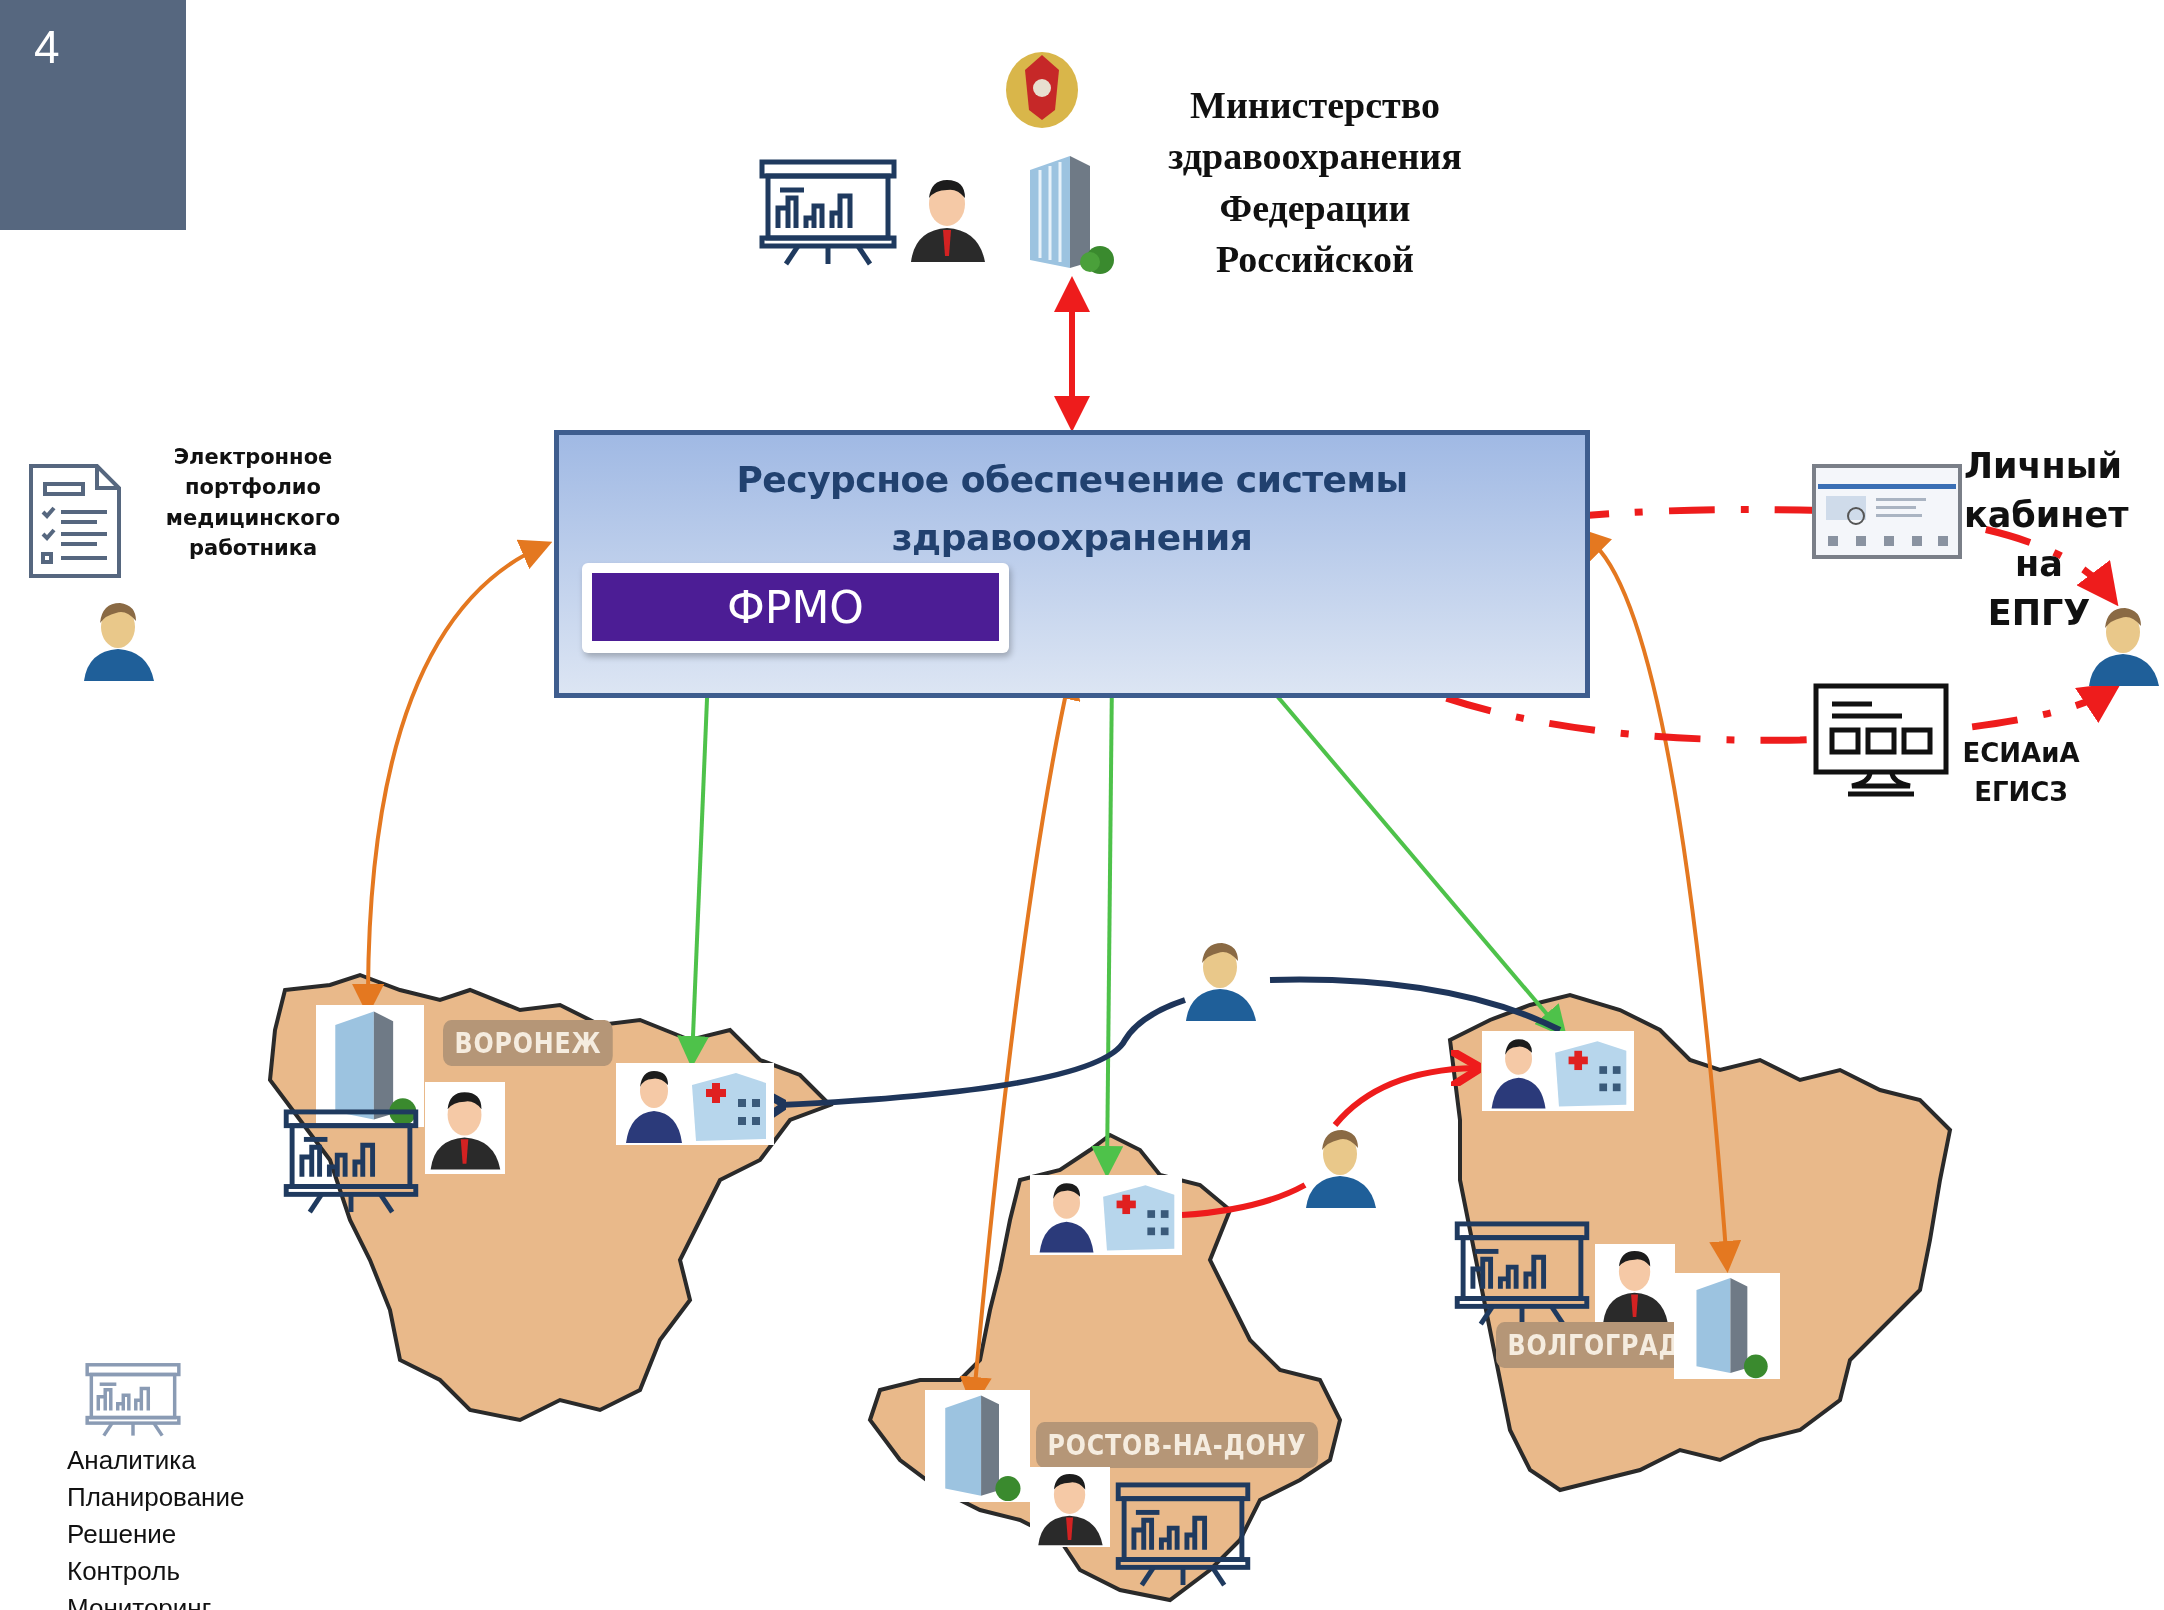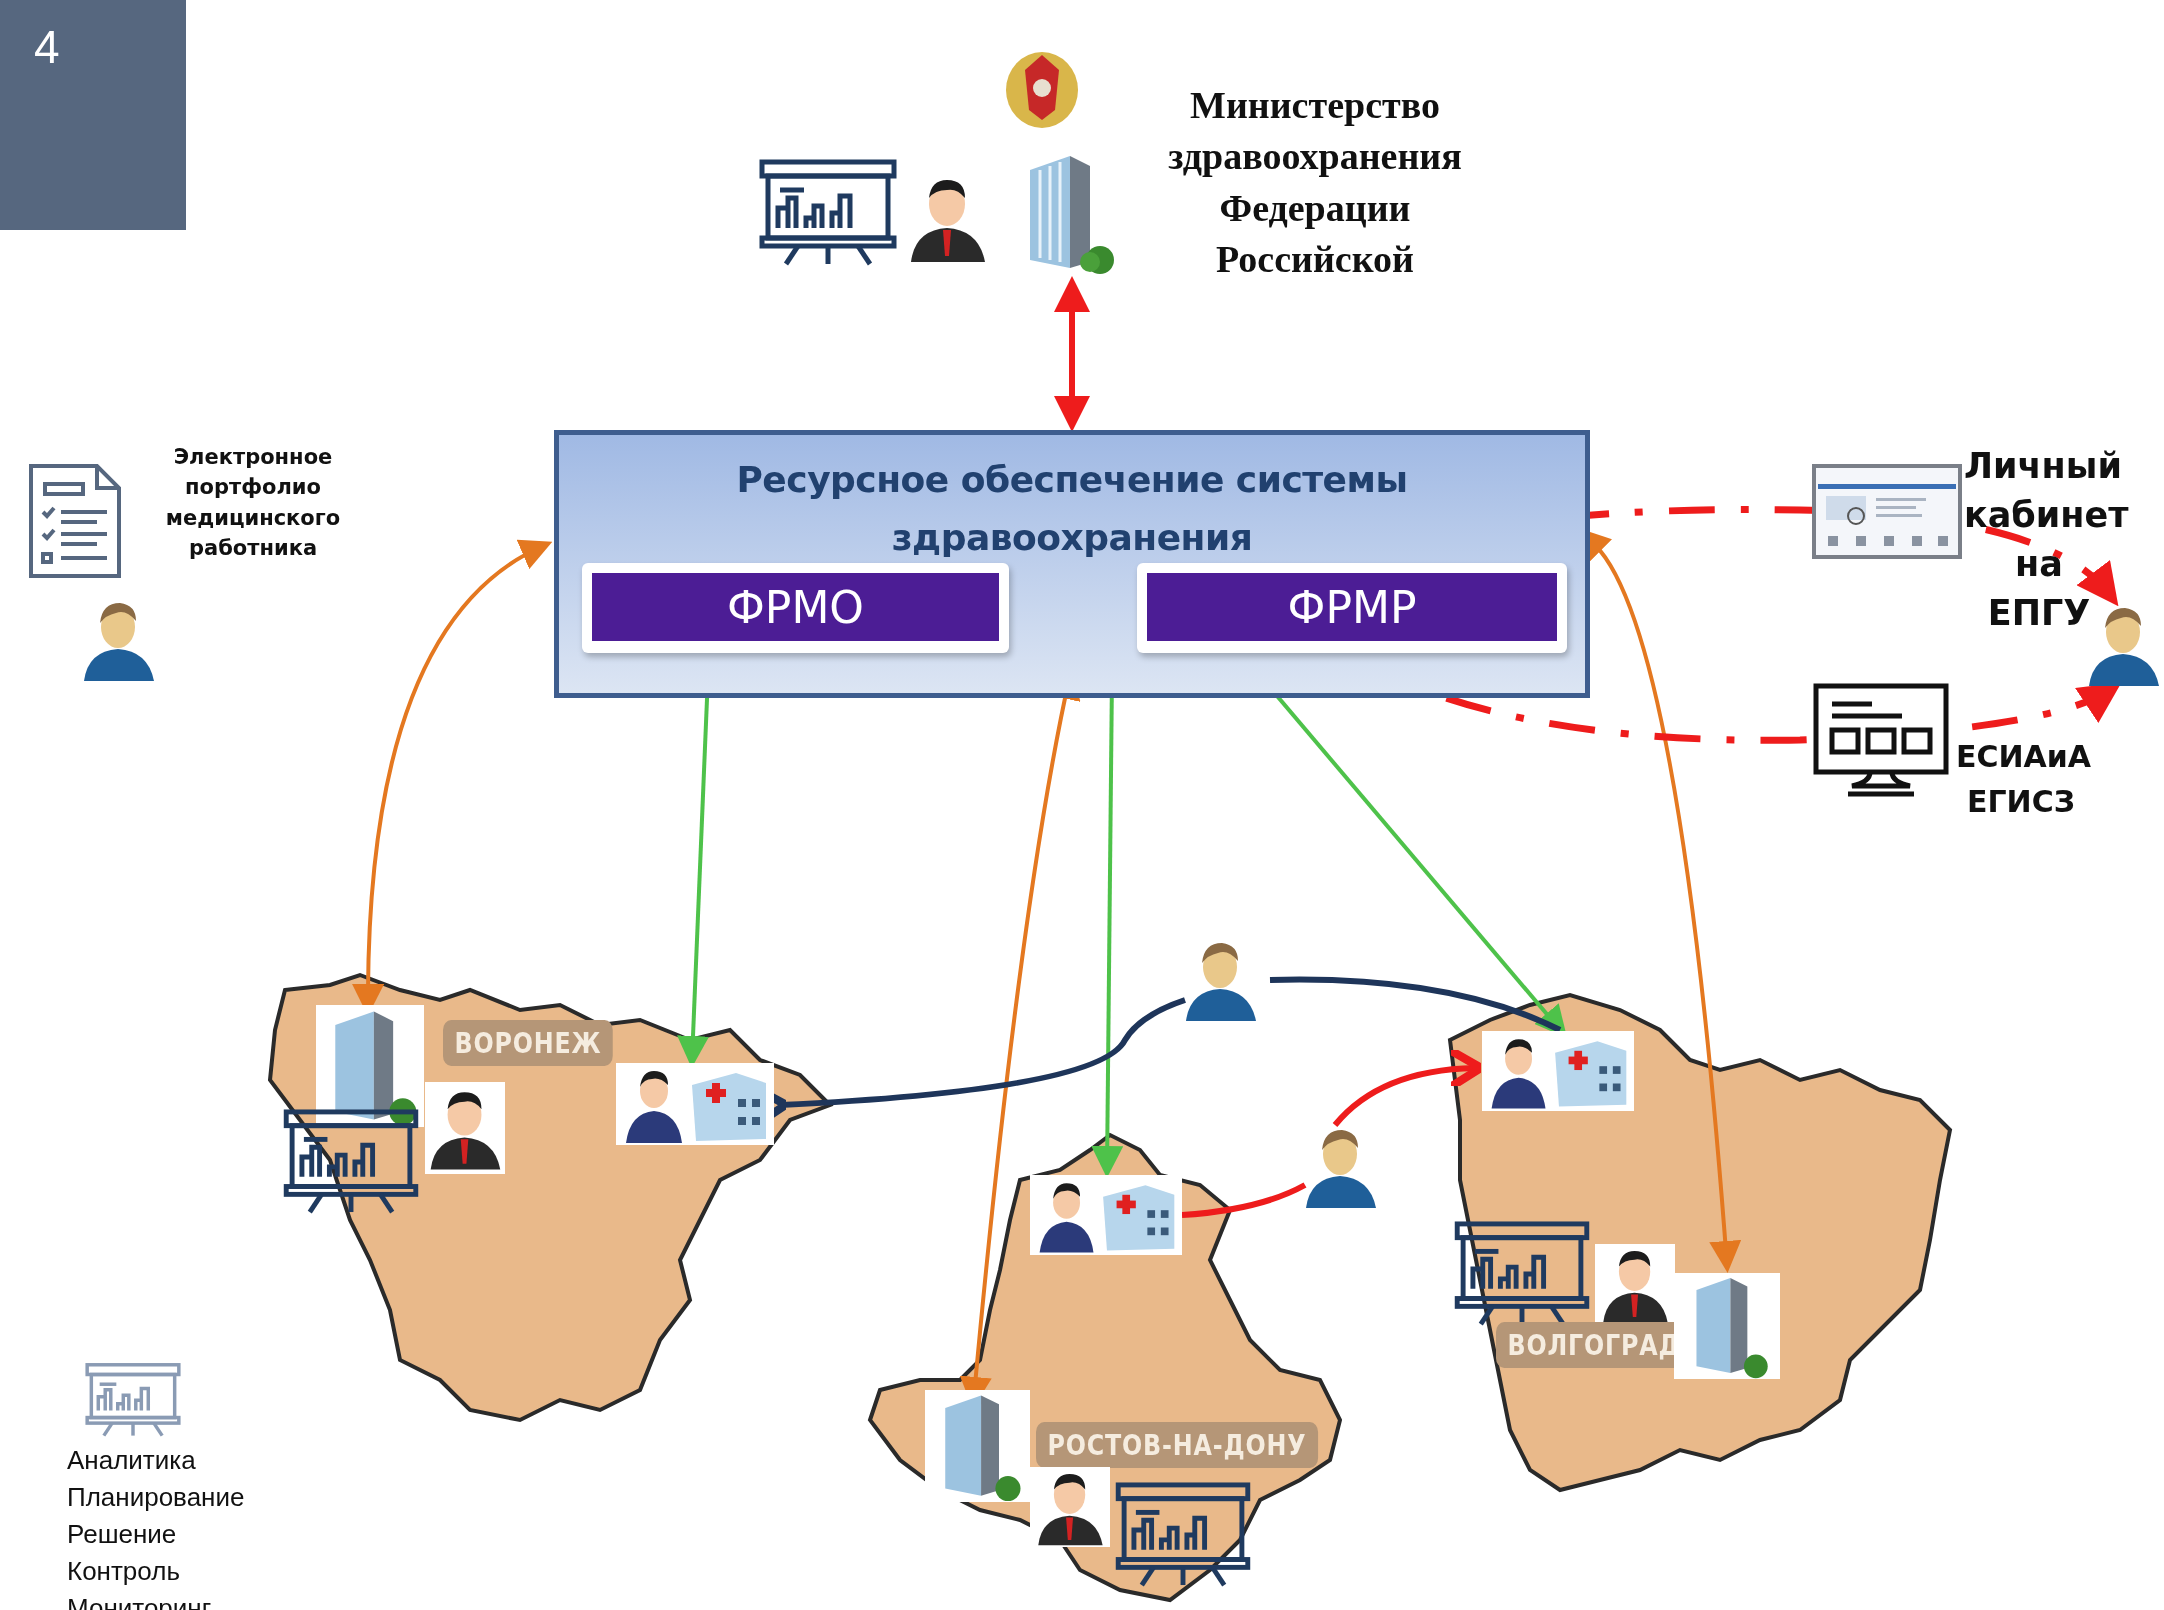--- a/index.html
+++ b/index.html
@@ -5,21 +5,21 @@
   html, body { margin:0; padding:0; background:#ffffff; }
   body { width:2164px; height:1610px; position:relative; overflow:hidden;
          font-family:"Liberation Sans", sans-serif; }
   .abs { position:absolute; }
   #slide-num-box { left:0; top:0; width:186px; height:230px; background:#56677f; }
   #slide-num { left:34px; top:20px; color:#fff; font-size:46px; }
   .bold-label { font-family:"DejaVu Sans", sans-serif; font-weight:bold; color:#111; text-align:center; line-height:1.32; }
   #ministry-title { left:1110px; top:80px; width:410px; font-size:38px; font-family:Liberation Serif, serif; line-height:1.35; }
   #portfolio-label { left:128px; top:442px; width:250px; font-size:21px; line-height:1.45; }
   #cabinet-label { left:1964px; top:442px; width:150px; font-size:35px; line-height:1.4; }
-  #esia-label { left:1956px; top:734px; width:130px; font-size:30px; line-height:1.5; }
+  #esia-label { left:1956px; top:734px; width:130px; font-size:26px; line-height:1.5; }
   #main-box { left:554px; top:430px; width:1036px; height:268px; border:5px solid #3e5d8e;
               background:linear-gradient(#a0b9e4, #dce5f3); box-sizing:border-box; }
   #main-title { left:0; top:16px; width:100%; text-align:center; color:#21416f;
                 font-family:"DejaVu Sans", sans-serif; font-weight:bold; font-size:36px; line-height:1.62; letter-spacing:-0.5px; }
   .reg-box { background:#fff; border-radius:6px; box-shadow:2px 4px 6px rgba(0,0,0,0.25); }
   .reg-inner { position:absolute; left:10px; top:10px; right:10px; bottom:12px; background:#4c1d95;
                color:#fff; font-size:44px; display:flex; align-items:center; justify-content:center;
                font-family:"DejaVu Sans", sans-serif; }
   #frmo-box { left:23px; top:128px; width:427px; height:90px; }
   #frmr-box { left:578px; top:128px; width:430px; height:90px; }
@@ -164,23 +164,20 @@
 </div>
 
 <div id="main-box" class="abs">
   <div id="main-title" class="abs">
     <div>Ресурсное обеспечение системы</div>
     <div>здравоохранения</div>
   </div>
   <div id="frmo-box" class="abs reg-box">
     <div class="reg-inner">ФРМО</div>
   </div>
-  <div id="frmr-box" class="abs reg-box">
-    <div class="reg-inner">ФРМР</div>
-  </div>
 </div>
 
 <div class="icon" style="left:1812px;top:464px;width:150px;height:95px">
   <svg width="150" height="95" viewBox="0 0 150 95">
       <rect x="2" y="2" width="146" height="91" fill="#f4f6fa" stroke="#7a7f88" stroke-width="4"></rect>
       <rect x="6" y="20" width="138" height="5" fill="#3a6fb5"></rect>
       <rect x="14" y="32" width="40" height="24" fill="#cfdbea"></rect>
       <circle cx="44" cy="52" r="8" fill="none" stroke="#555" stroke-width="2"></circle>
       <g fill="#aab4c2">
         <rect x="64" y="34" width="50" height="3"></rect>

